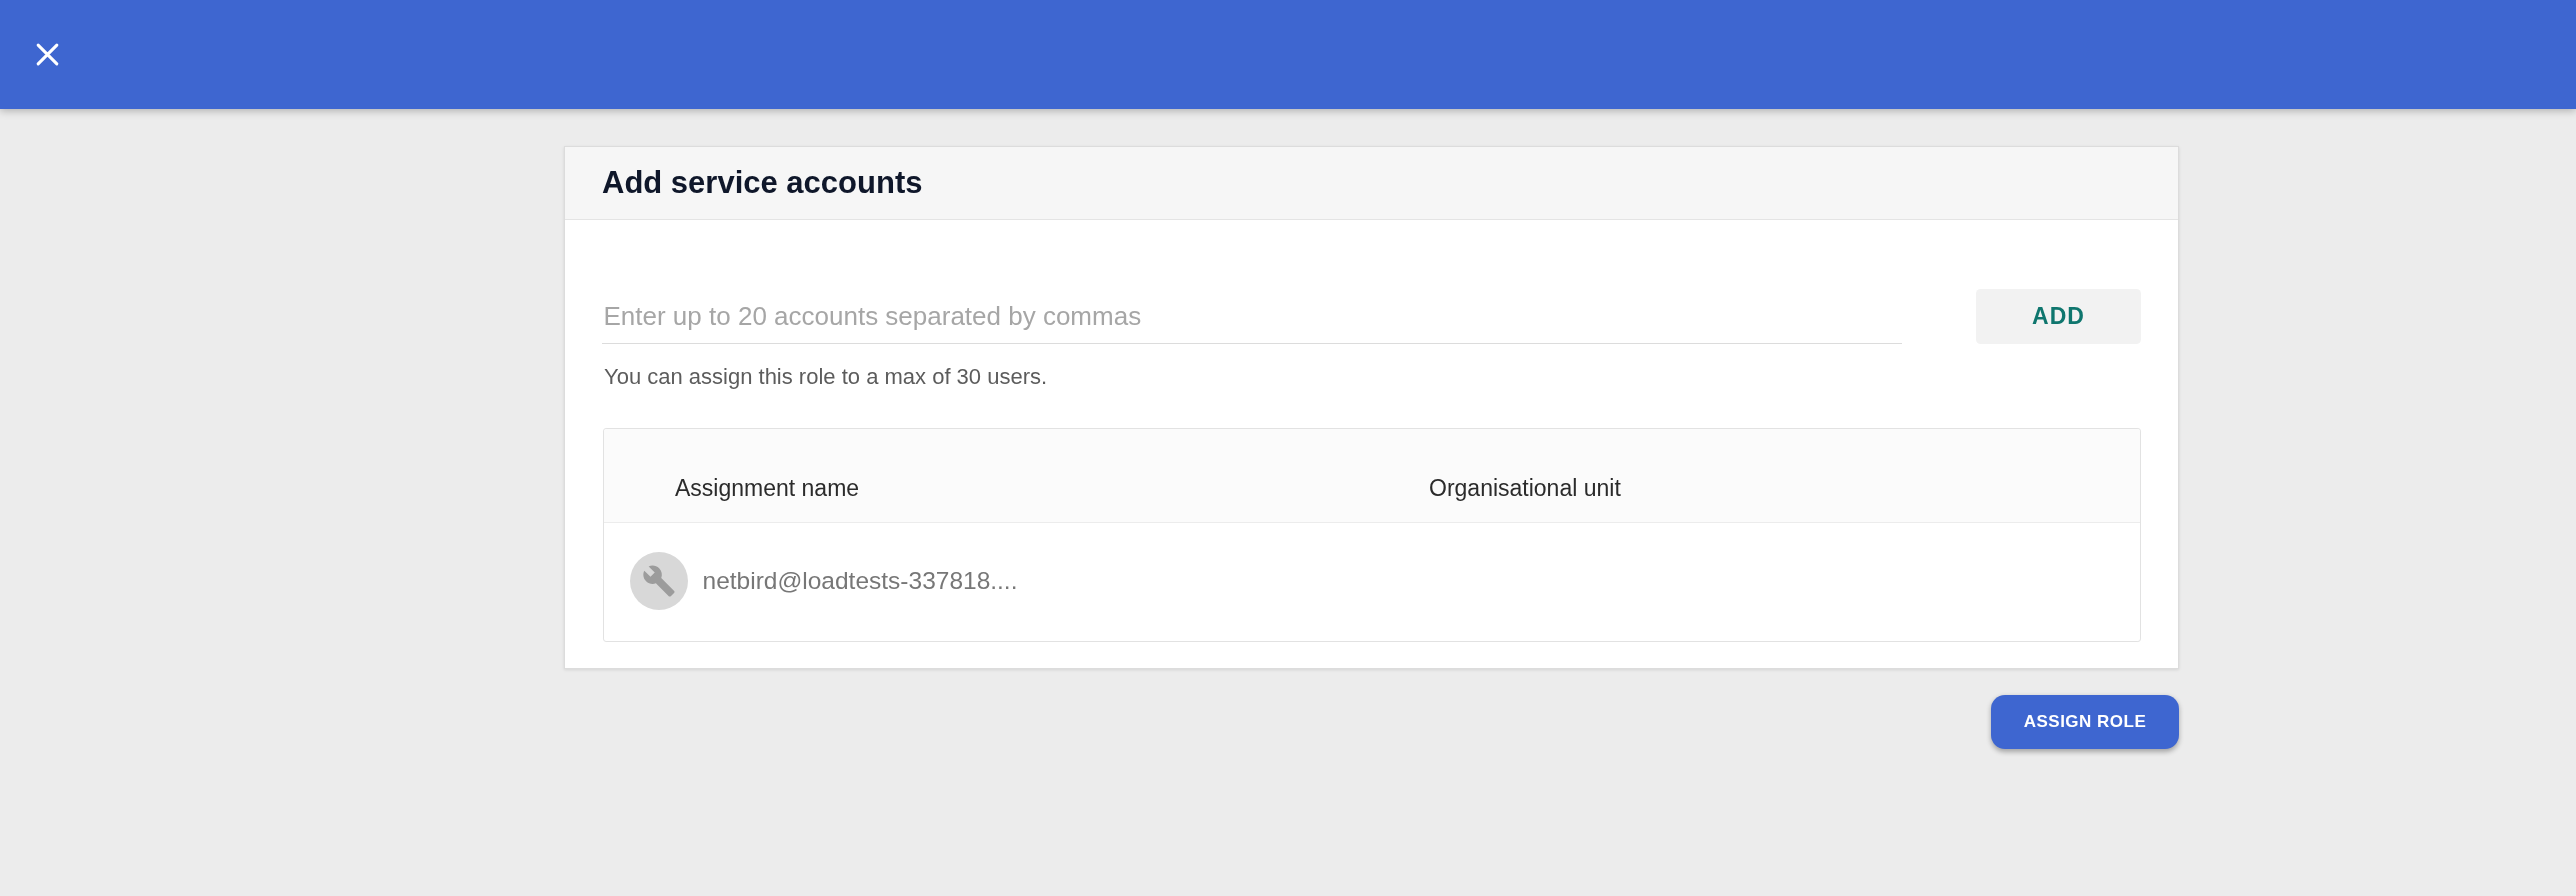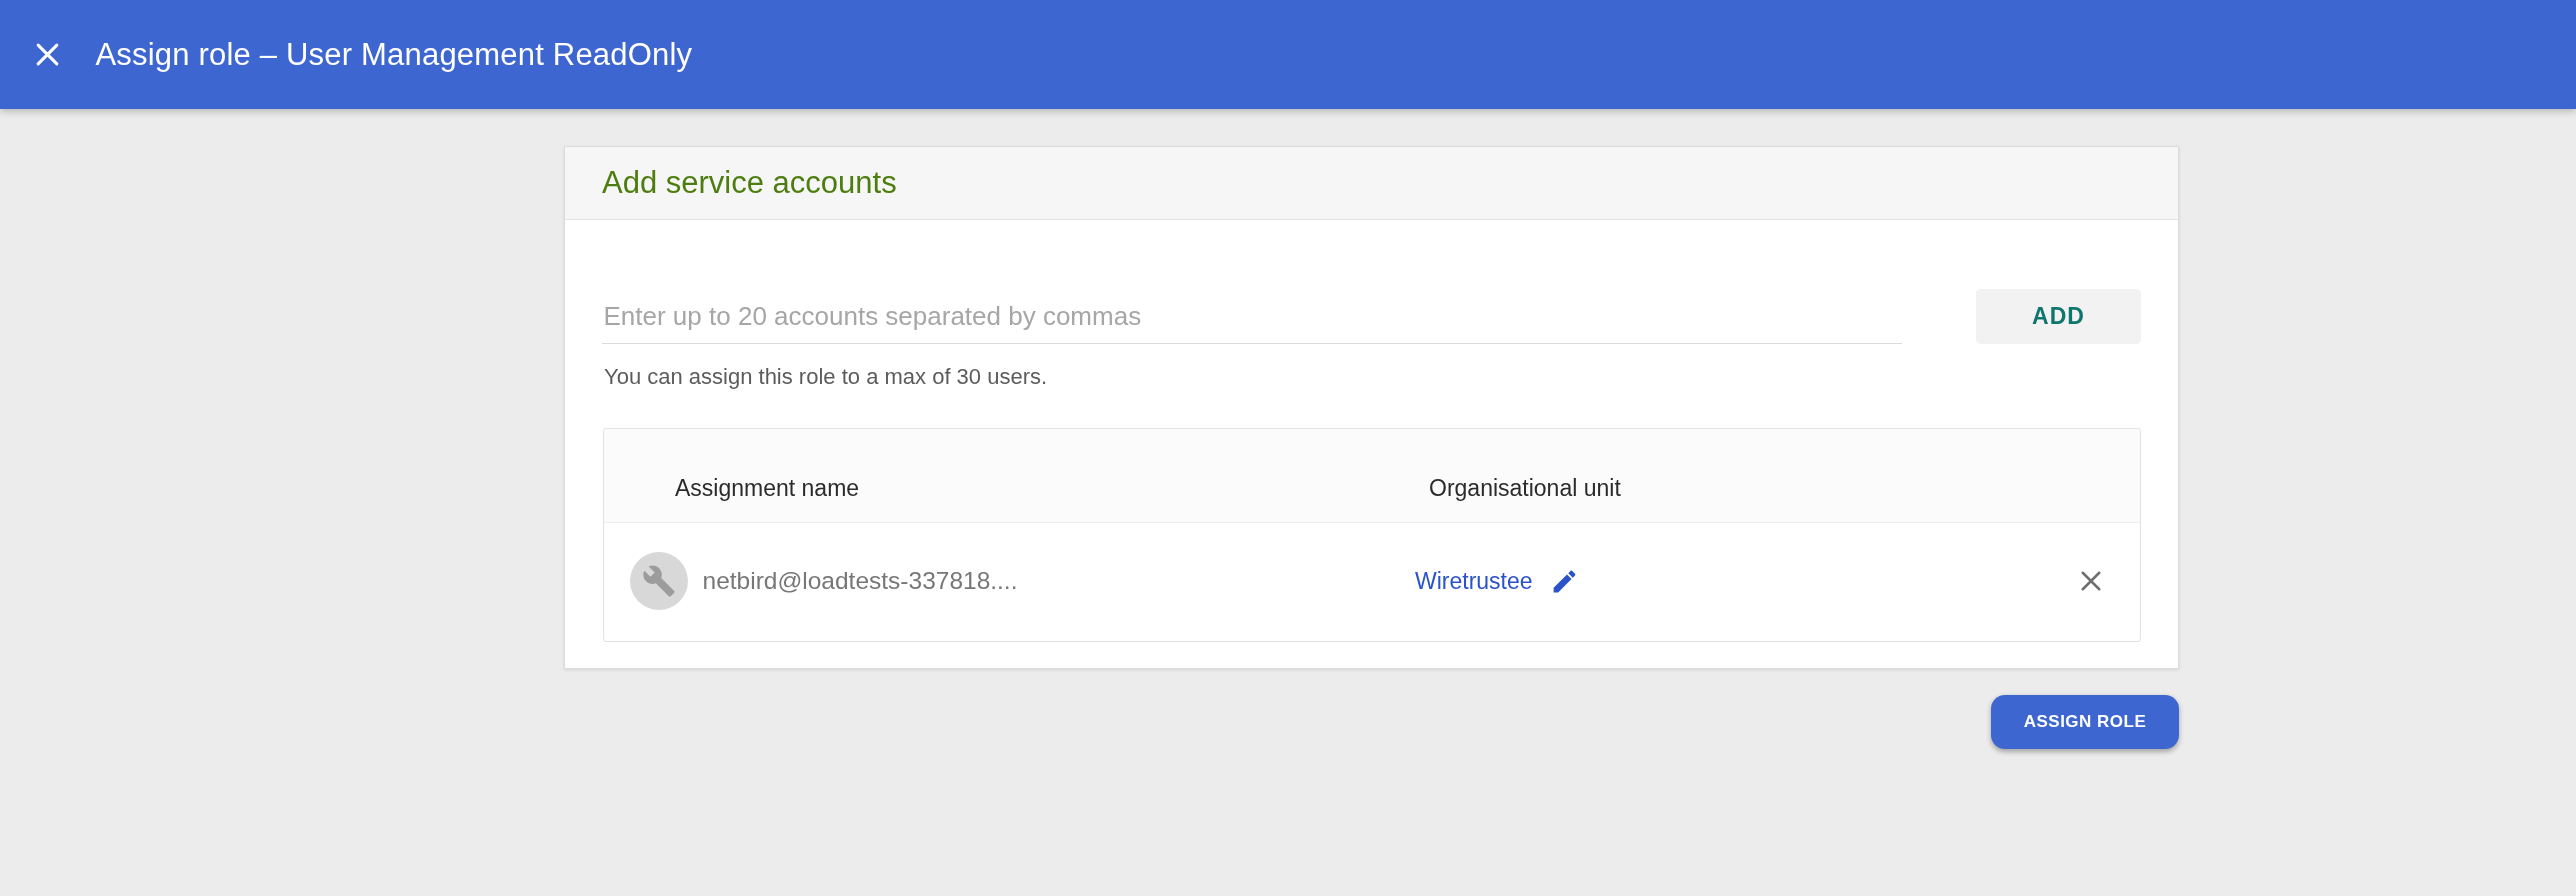--- a/index.html
+++ b/index.html
@@ -31,21 +31,21 @@
   
   .card {
     position:absolute; left:564px; top:146px; width:1615px; height:523px;
     background:#ffffff; border:0.8px solid #dcdcdc;
     box-shadow:0 0.8px 3.1px rgba(0,0,0,0.10);
   }
   .card-header {
     height:73px; background:#f6f6f6; border-bottom:1.5px solid #e4e4e4;
     display:flex; align-items:center; padding-left:37px;
   }
-  .card-title { font-size:31px; color:#4d7c0f; font-weight:400; }
+  .card-title { font-size:31px; color:#0f172a; font-weight:700; }
 
   
   .input-row {
     position:absolute; left:37px; right:37px; top:142px;
     display:flex; align-items:flex-start;gap:36px;
   }
   .accounts-input {
     flex:1; height:55px; margin-right:38px;
     border:none; border-bottom:1.5px solid #dcdcdc; outline:none;
     font-family:"Liberation Sans", sans-serif;
@@ -116,21 +116,20 @@
 <body>
 
 <div class="appbar">
   <button class="close-btn">
     <span style="display:flex;">
       <svg width="35" height="35" viewBox="0 0 24 24">
         <path d="M5.6 5.6 L18.4 18.4 M18.4 5.6 L5.6 18.4" stroke="#ffffff" stroke-width="2.1" stroke-linecap="round" fill="none"></path>
       </svg>
     </span>
   </button>
-  <div class="appbar-title">Assign role – User Management ReadOnly</div>
 </div>
 
 <div class="card">
 
   <div class="card-header">
     <div class="card-title">Add service accounts</div>
   </div>
 
   <div class="input-row">
     <input class="accounts-input" type="text" placeholder="Enter up to 20 accounts separated by commas" style="">
@@ -154,36 +153,18 @@
         <div class="avatar">
           <span style="display:flex;">
             <svg width="34" height="34" viewBox="0 0 24 24">
               <path fill="#9c9c9c" d="M22.7 19l-9.1-9.1c.9-2.3.4-5-1.5-6.9-2-2-5-2.4-7.4-1.3L9 6 6 9 1.6 4.7C.4 7.1.9 10.1 2.9 12.1c1.9 1.9 4.6 2.4 6.9 1.5l9.1 9.1c.4.4 1 .4 1.4 0l2.3-2.3c.5-.4.5-1.1.1-1.4z"></path>
             </svg>
           </span>
         </div>
         <span class="assignee-name">netbird@loadtests-337818....</span>
       </div>
 
-      <div class="row-col2">
-        <a class="ou-link">Wiretrustee</a>
-        <button class="edit-btn">
-          <span style="display:flex;">
-            <svg width="29" height="29" viewBox="0 0 24 24">
-              <path fill="#2b53c9" d="M3 17.25V21h3.75L17.81 9.94l-3.75-3.75L3 17.25zM20.71 7.04c.39-.39.39-1.02 0-1.41l-2.34-2.34c-.39-.39-1.02-.39-1.41 0l-1.83 1.83 3.75 3.75 1.83-1.83z"></path>
-            </svg>
-          </span>
-        </button>
-
-        <button class="remove-btn">
-          <span style="display:flex;">
-            <svg width="32" height="32" viewBox="0 0 24 24">
-              <path d="M5.8 5.8 L18.2 18.2 M18.2 5.8 L5.8 18.2" stroke="#6e6e6e" stroke-width="1.9" stroke-linecap="round" fill="none"></path>
-            </svg>
-          </span>
-        </button>
-      </div>
     </div>
   </div>
 </div>
 
 <button class="assign-role-btn">ASSIGN ROLE</button>
 
 
 </body></html>

